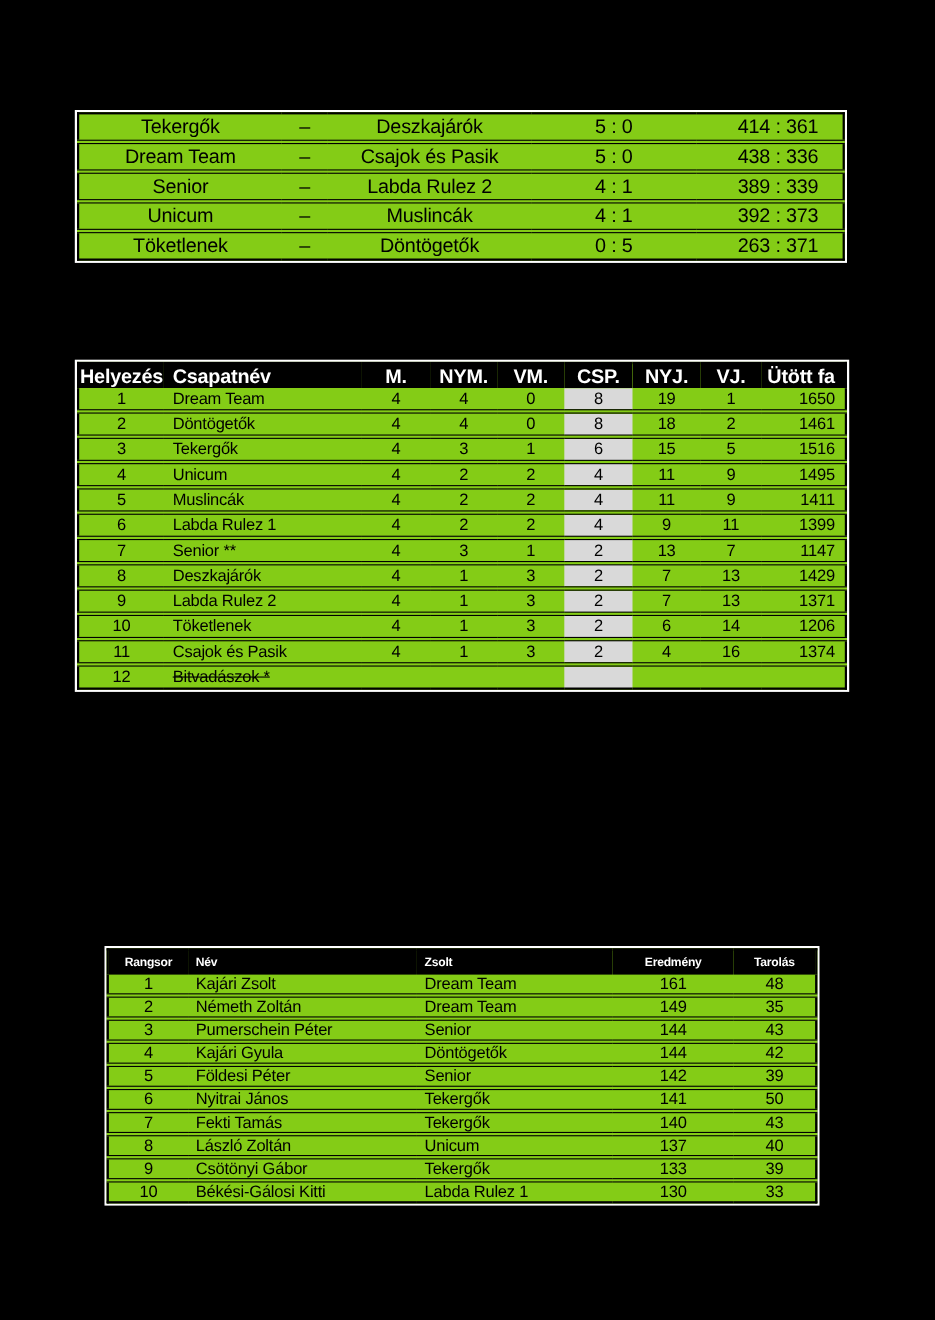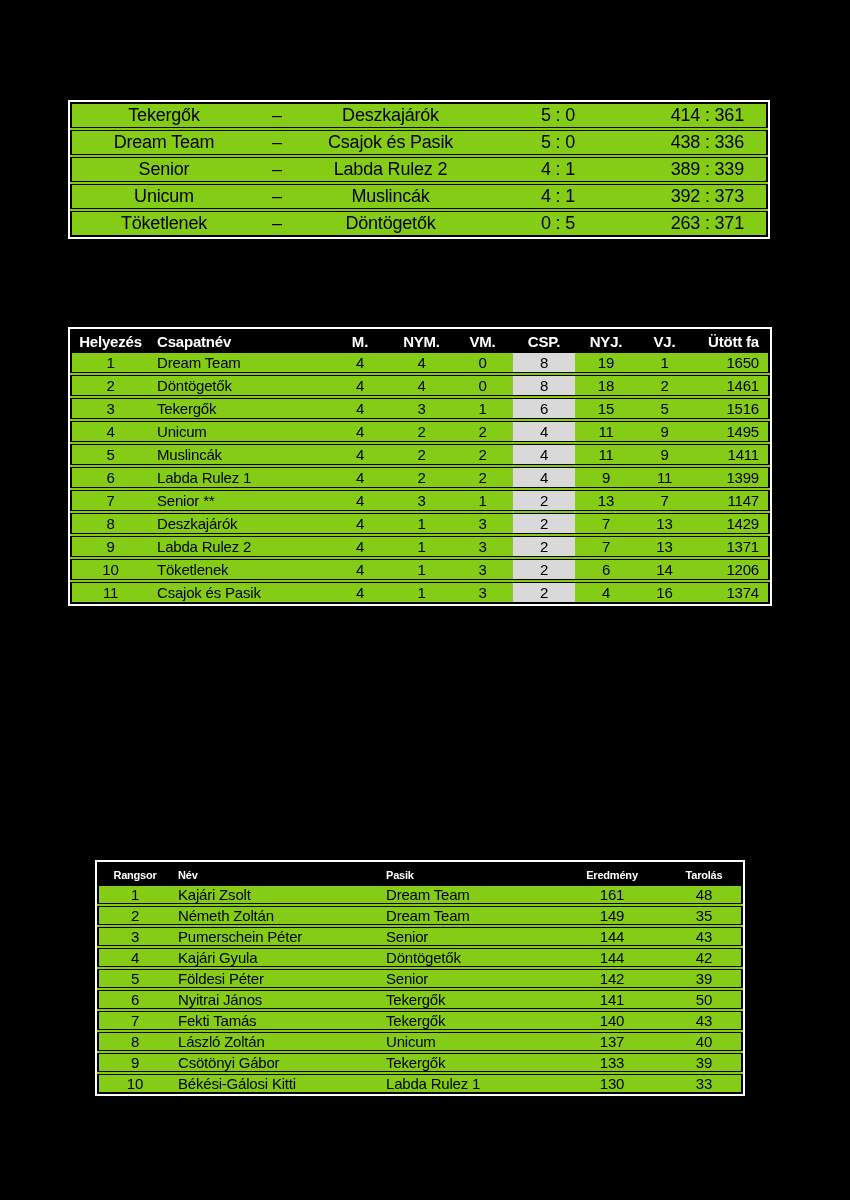--- a/index.html
+++ b/index.html
@@ -19,21 +19,21 @@
   .al{text-align:left;}
   .ac{text-align:center;}
   .ar{text-align:right;}
   .strike{text-decoration:line-through;}
   
   .t1{left:68px;top:100px;width:698px;}
   .t1 td{height:23px;line-height:23px;font-size:18px;}
   .t1 .pins{padding-right:22px;}
   
   .t2{left:68px;top:327px;width:700px;}
-  .t2 th{height:22px;line-height:22px;font-size:15px;}
+  .t2 th{height:22px;line-height:22px;font-size:18px;}
   .t2 td{height:19px;line-height:19px;font-size:15px;}
   .t2 .teamcell{padding-left:8px;}
   .t2 .pinscol{padding-right:9px;}
   .t2 td.csp{background:#d9d9d9;}
   
   .t3{left:95px;top:860px;width:646px;}
   .t3 th{height:22px;line-height:22px;font-size:11px;}
   .t3 td{height:17px;line-height:17px;font-size:15px;}
   .t3 .namecell,.t3 .teamcell{padding-left:7px;}
 </style>
@@ -230,38 +230,49 @@
       <td class="ac">11</td>
       <td class="al teamcell">Csajok és Pasik</td>
       <td class="ac">4</td>
       <td class="ac">1</td>
       <td class="ac">3</td>
       <td class="ac csp">2</td>
       <td class="ac">4</td>
       <td class="ac">16</td>
       <td class="ar pinscol">1374</td>
     </tr>
+    <tr>
+      <td class="ac">12</td>
+      <td class="al teamcell strike">Bitvadászok *</td>
+      <td class="ac"></td>
+      <td class="ac"></td>
+      <td class="ac"></td>
+      <td class="ac csp"></td>
+      <td class="ac"></td>
+      <td class="ac"></td>
+      <td class="ar pinscol"></td>
+    </tr>
   </tbody>
 </table>
 </div>
 
 <div class="tblwrap t3">
 <table>
   <colgroup>
         <col style="width:73px">
         <col style="width:208px">
         <col style="width:178px">
         <col style="width:110px">
         <col>
       </colgroup>
   <thead>
     <tr>
       <th>Rangsor</th>
       <th class="al namecell">Név</th>
-      <th class="al teamcell">Pasik</th>
+      <th class="al teamcell">Zsolt</th>
       <th>Eredmény</th>
       <th>Tarolás</th>
     </tr>
   </thead>
   <tbody>
     <tr>
       <td class="ac">1</td>
       <td class="al namecell">Kajári Zsolt</td>
       <td class="al teamcell">Dream Team</td>
       <td class="ac">161</td>

